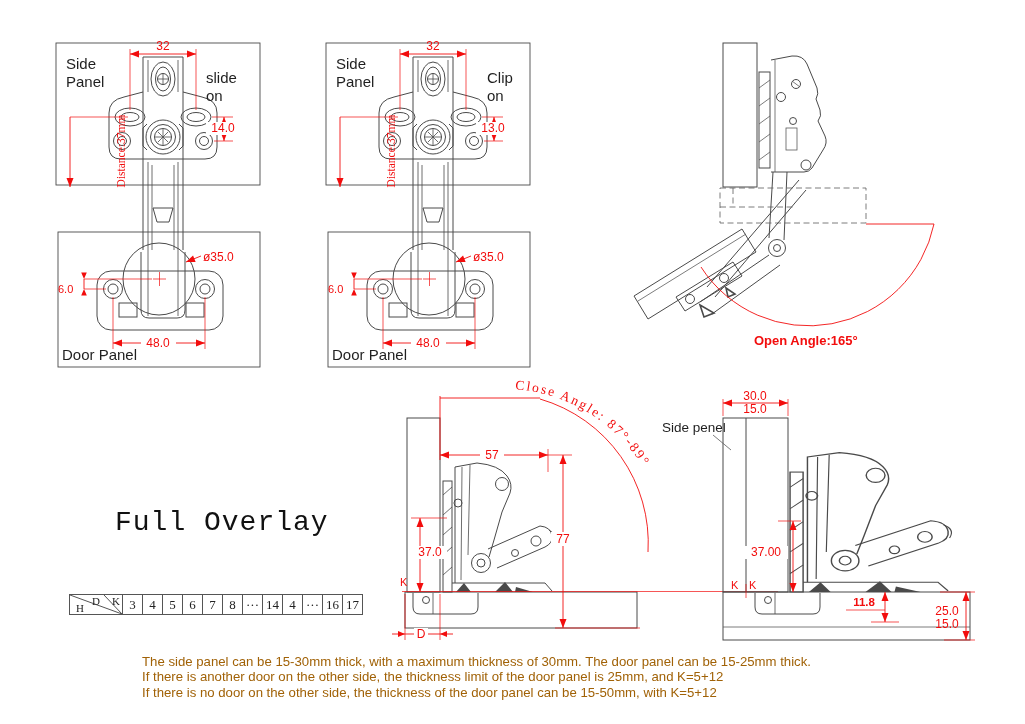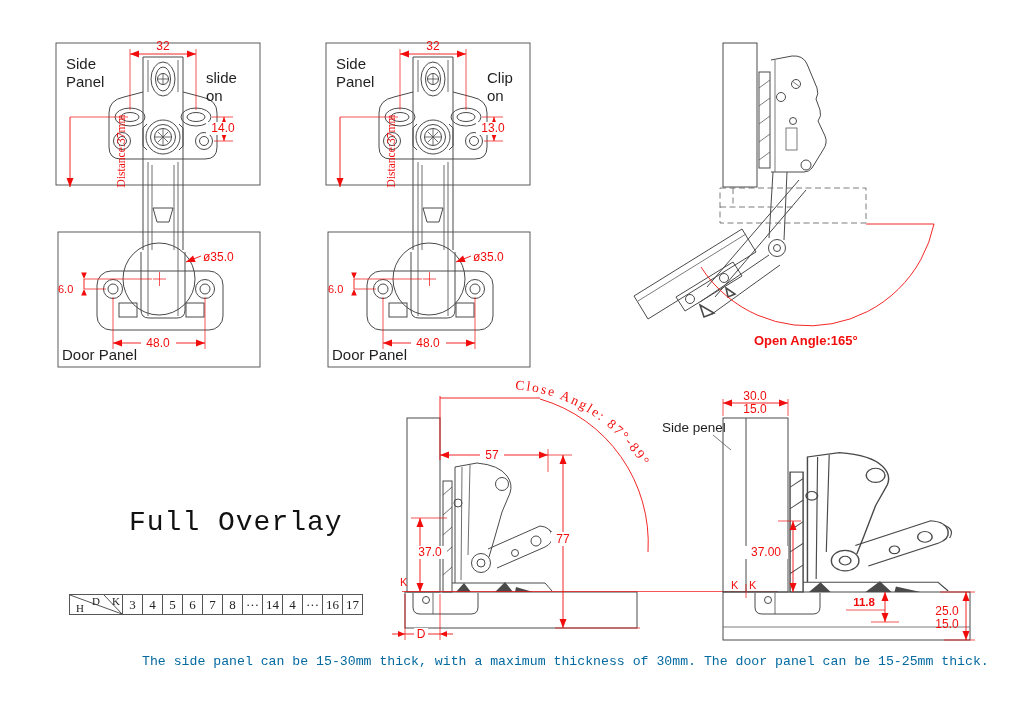--- a/index.html
+++ b/index.html
@@ -19,34 +19,34 @@
   text{font-family:"Liberation Sans",sans-serif;}
   .lbl{fill:#1f1f1f;font-size:15px;}
   .lbl-sm{fill:#1f1f1f;font-size:13.5px;}
   .dim{fill:#f20d0d;font-size:12px;}
   .dim-sm{font-size:11px;}
   .dim-b{font-weight:bold;font-size:11.5px;}
   .dim-serif{fill:#f20d0d;font-size:11.5px;font-family:"Liberation Serif",serif;}
   .arc-text{fill:#f20d0d;font-size:13.5px;letter-spacing:2px;font-family:"Liberation Serif",serif;}
   .open-lbl{fill:#f20d0d;font-size:13px;font-weight:bold;}
   
-  .title{position:absolute;left:129px;top:507px;font-family:"Liberation Mono",monospace;
+  .title{position:absolute;left:115px;top:507px;font-family:"Liberation Mono",monospace;
          font-size:28px;color:#111;letter-spacing:1px;white-space:nowrap;}
   
   .spec-table{position:absolute;left:69px;top:594px;border-collapse:collapse;
               font-family:"Liberation Serif",serif;font-size:13px;color:#222;}
   .spec-table td{border:1px solid #555;text-align:center;padding:0;height:19px;min-width:19px;
                  line-height:19px;}
   .spec-table td.corner{width:52px;padding:0;line-height:0;}
   .spec-table td.rowlbl{width:52px;}
   .tbl-diag{stroke:#555;stroke-width:1;}
   .tbl-txt{fill:#222;font-size:11px;font-family:"Liberation Serif",serif;}
   
-  .notes{position:absolute;left:142px;top:654px;color:#0369a1;font-size:13.2px;
-         line-height:15.4px;white-space:nowrap;font-family:Liberation Mono, monospace;}
+  .notes{position:absolute;left:142px;top:654px;color:#a16207;font-size:13.2px;
+         line-height:15.4px;white-space:nowrap;}
 </style>
 </head>
 <body>
 
 <div class="canvas">
 
 <svg class="sheet" width="1025" height="724" viewBox="0 0 1025 724">
   <defs>
     <marker id="mA" viewBox="0 0 10 8" refX="9.5" refY="4" markerWidth="10" markerHeight="8" markerUnits="userSpaceOnUse" orient="auto-start-reverse">
       <path d="M0.5,0.5 L9.5,4 L0.5,7.5 Z" fill="#f20d0d"></path>
@@ -316,15 +316,17 @@
     <td>4</td>
     <td>···</td>
     <td>16</td>
     <td>17</td>
   </tr>
 </tbody>
     </table>
 
 <div class="notes">
   <div>The side panel can be 15-30mm thick, with a maximum thickness of 30mm. The door panel can be 15-25mm thick.</div>
+  <div>If there is another door on the other side, the thickness limit of the door panel is 25mm, and K=5+12</div>
+  <div>If there is no door on the other side, the thickness of the door panel can be 15-50mm, with K=5+12</div>
 </div>
 
 </div>
 
 </body></html>

